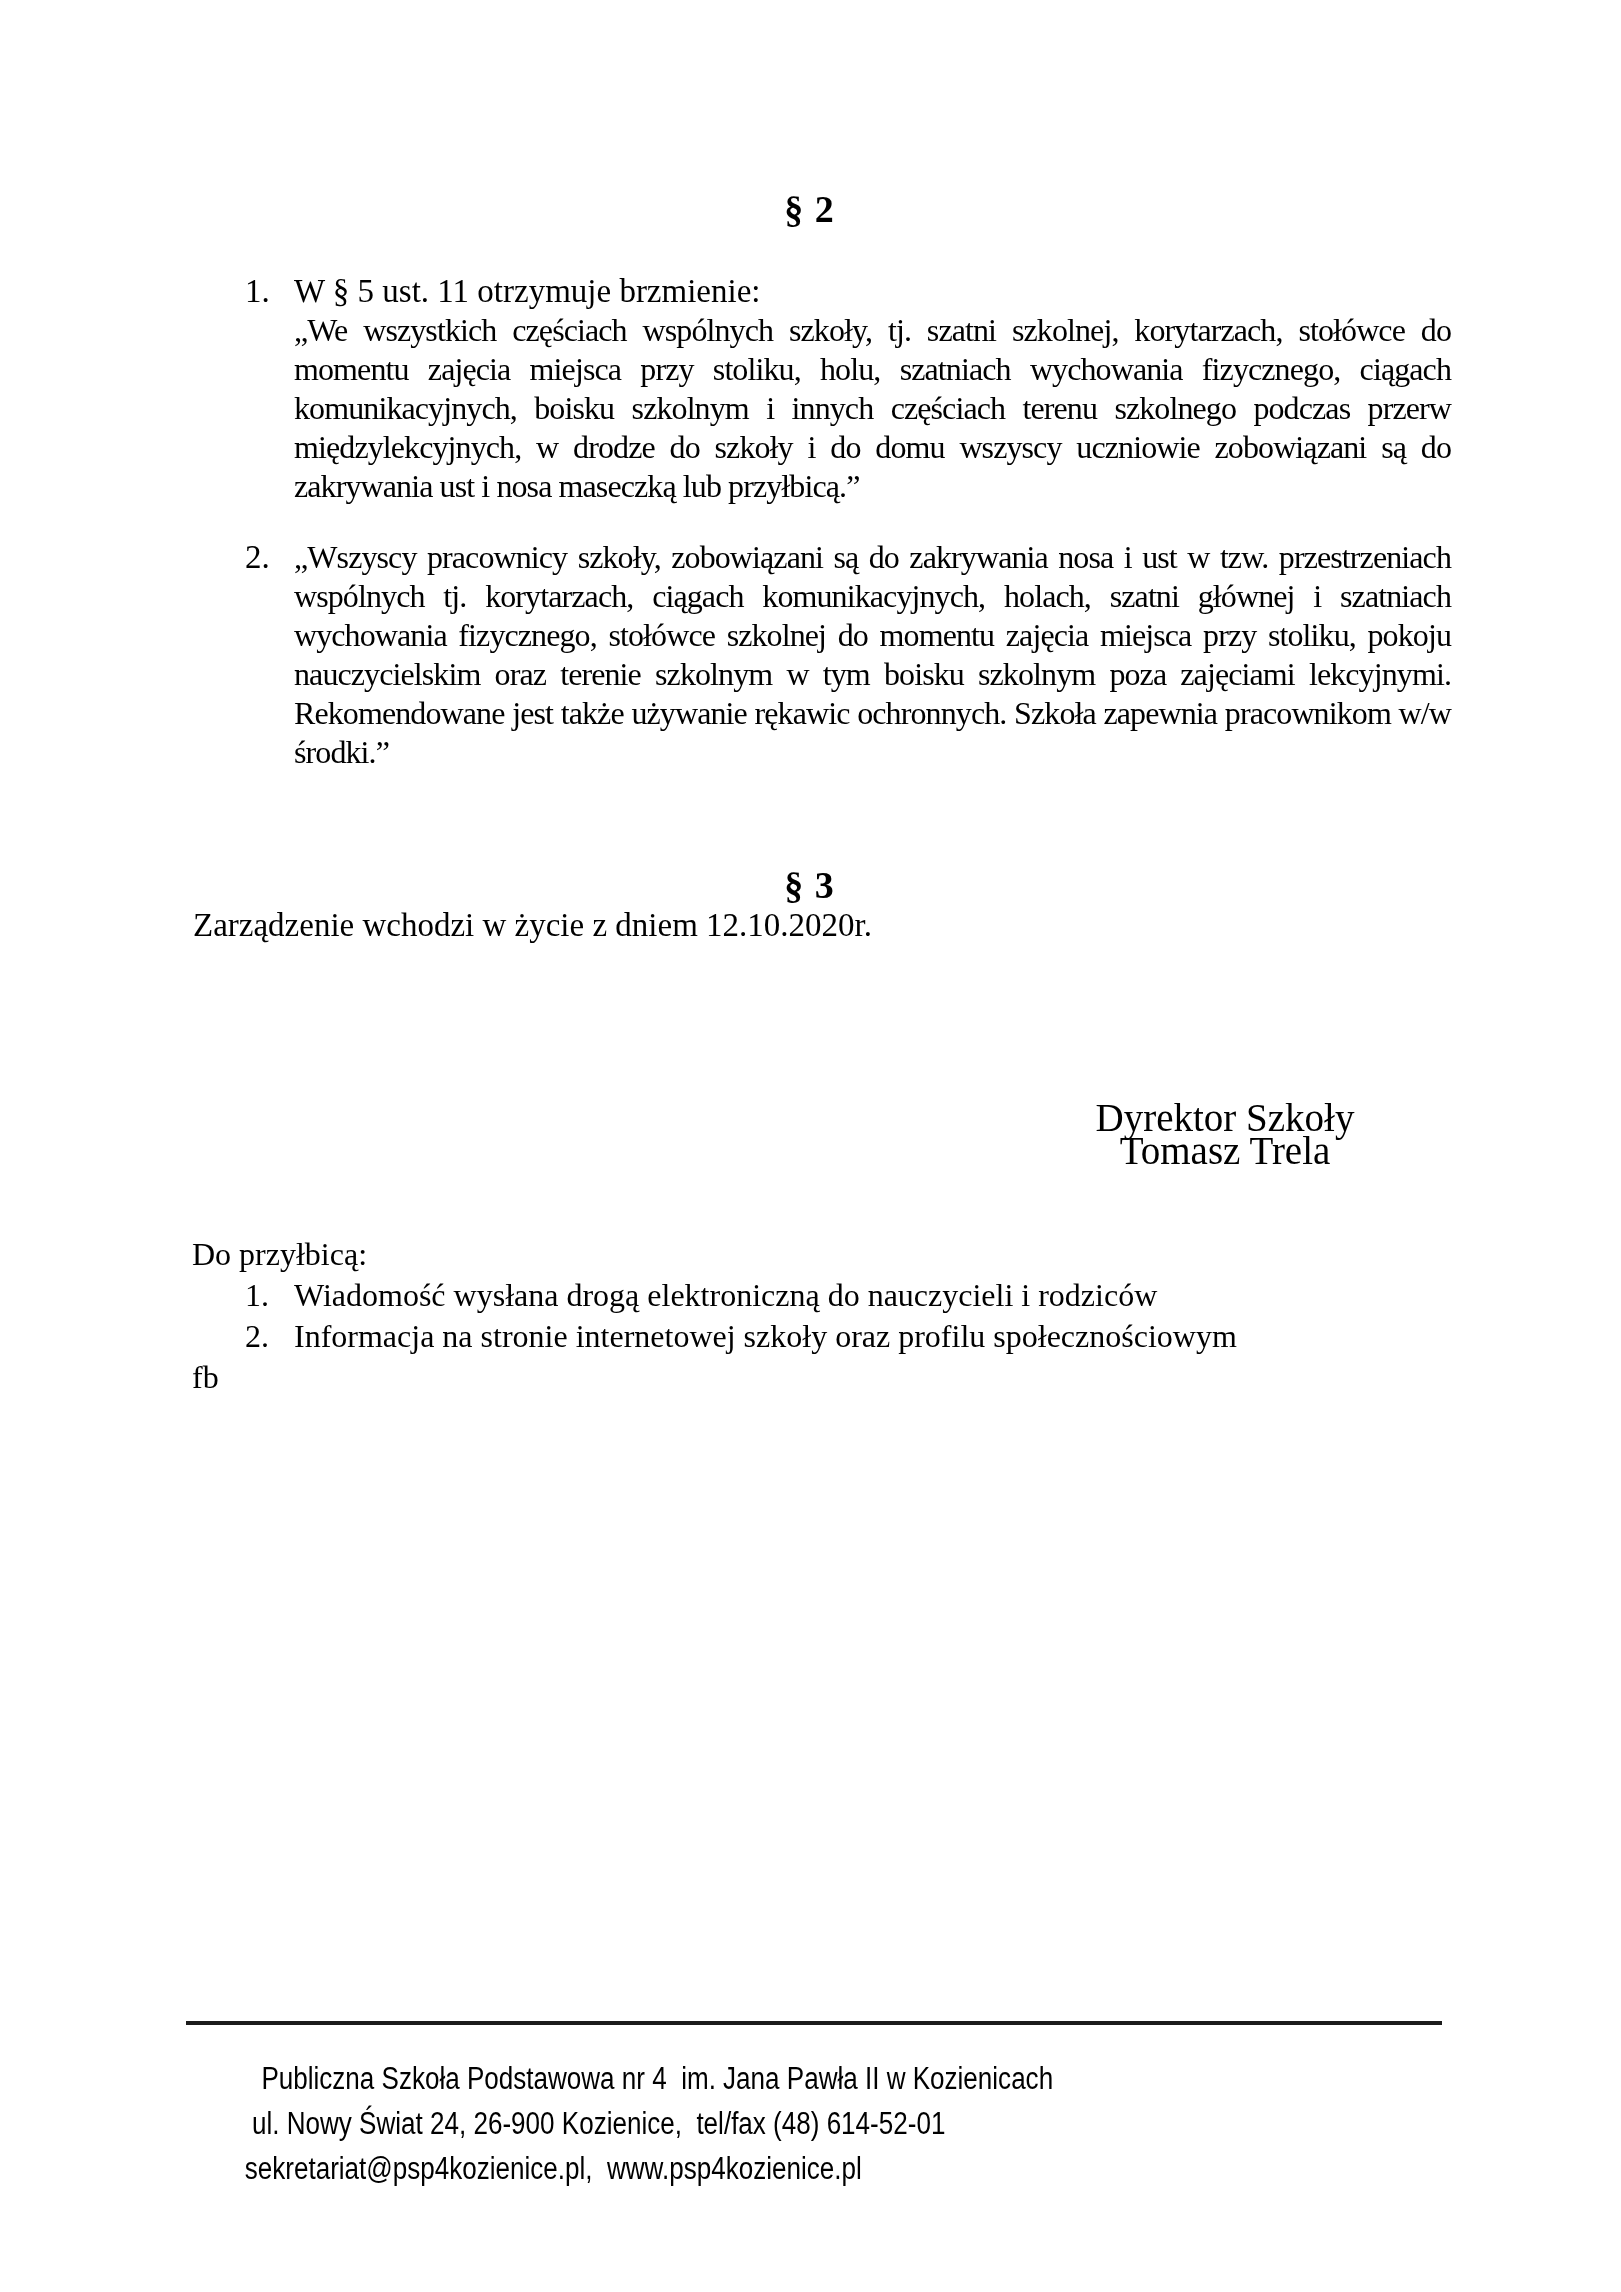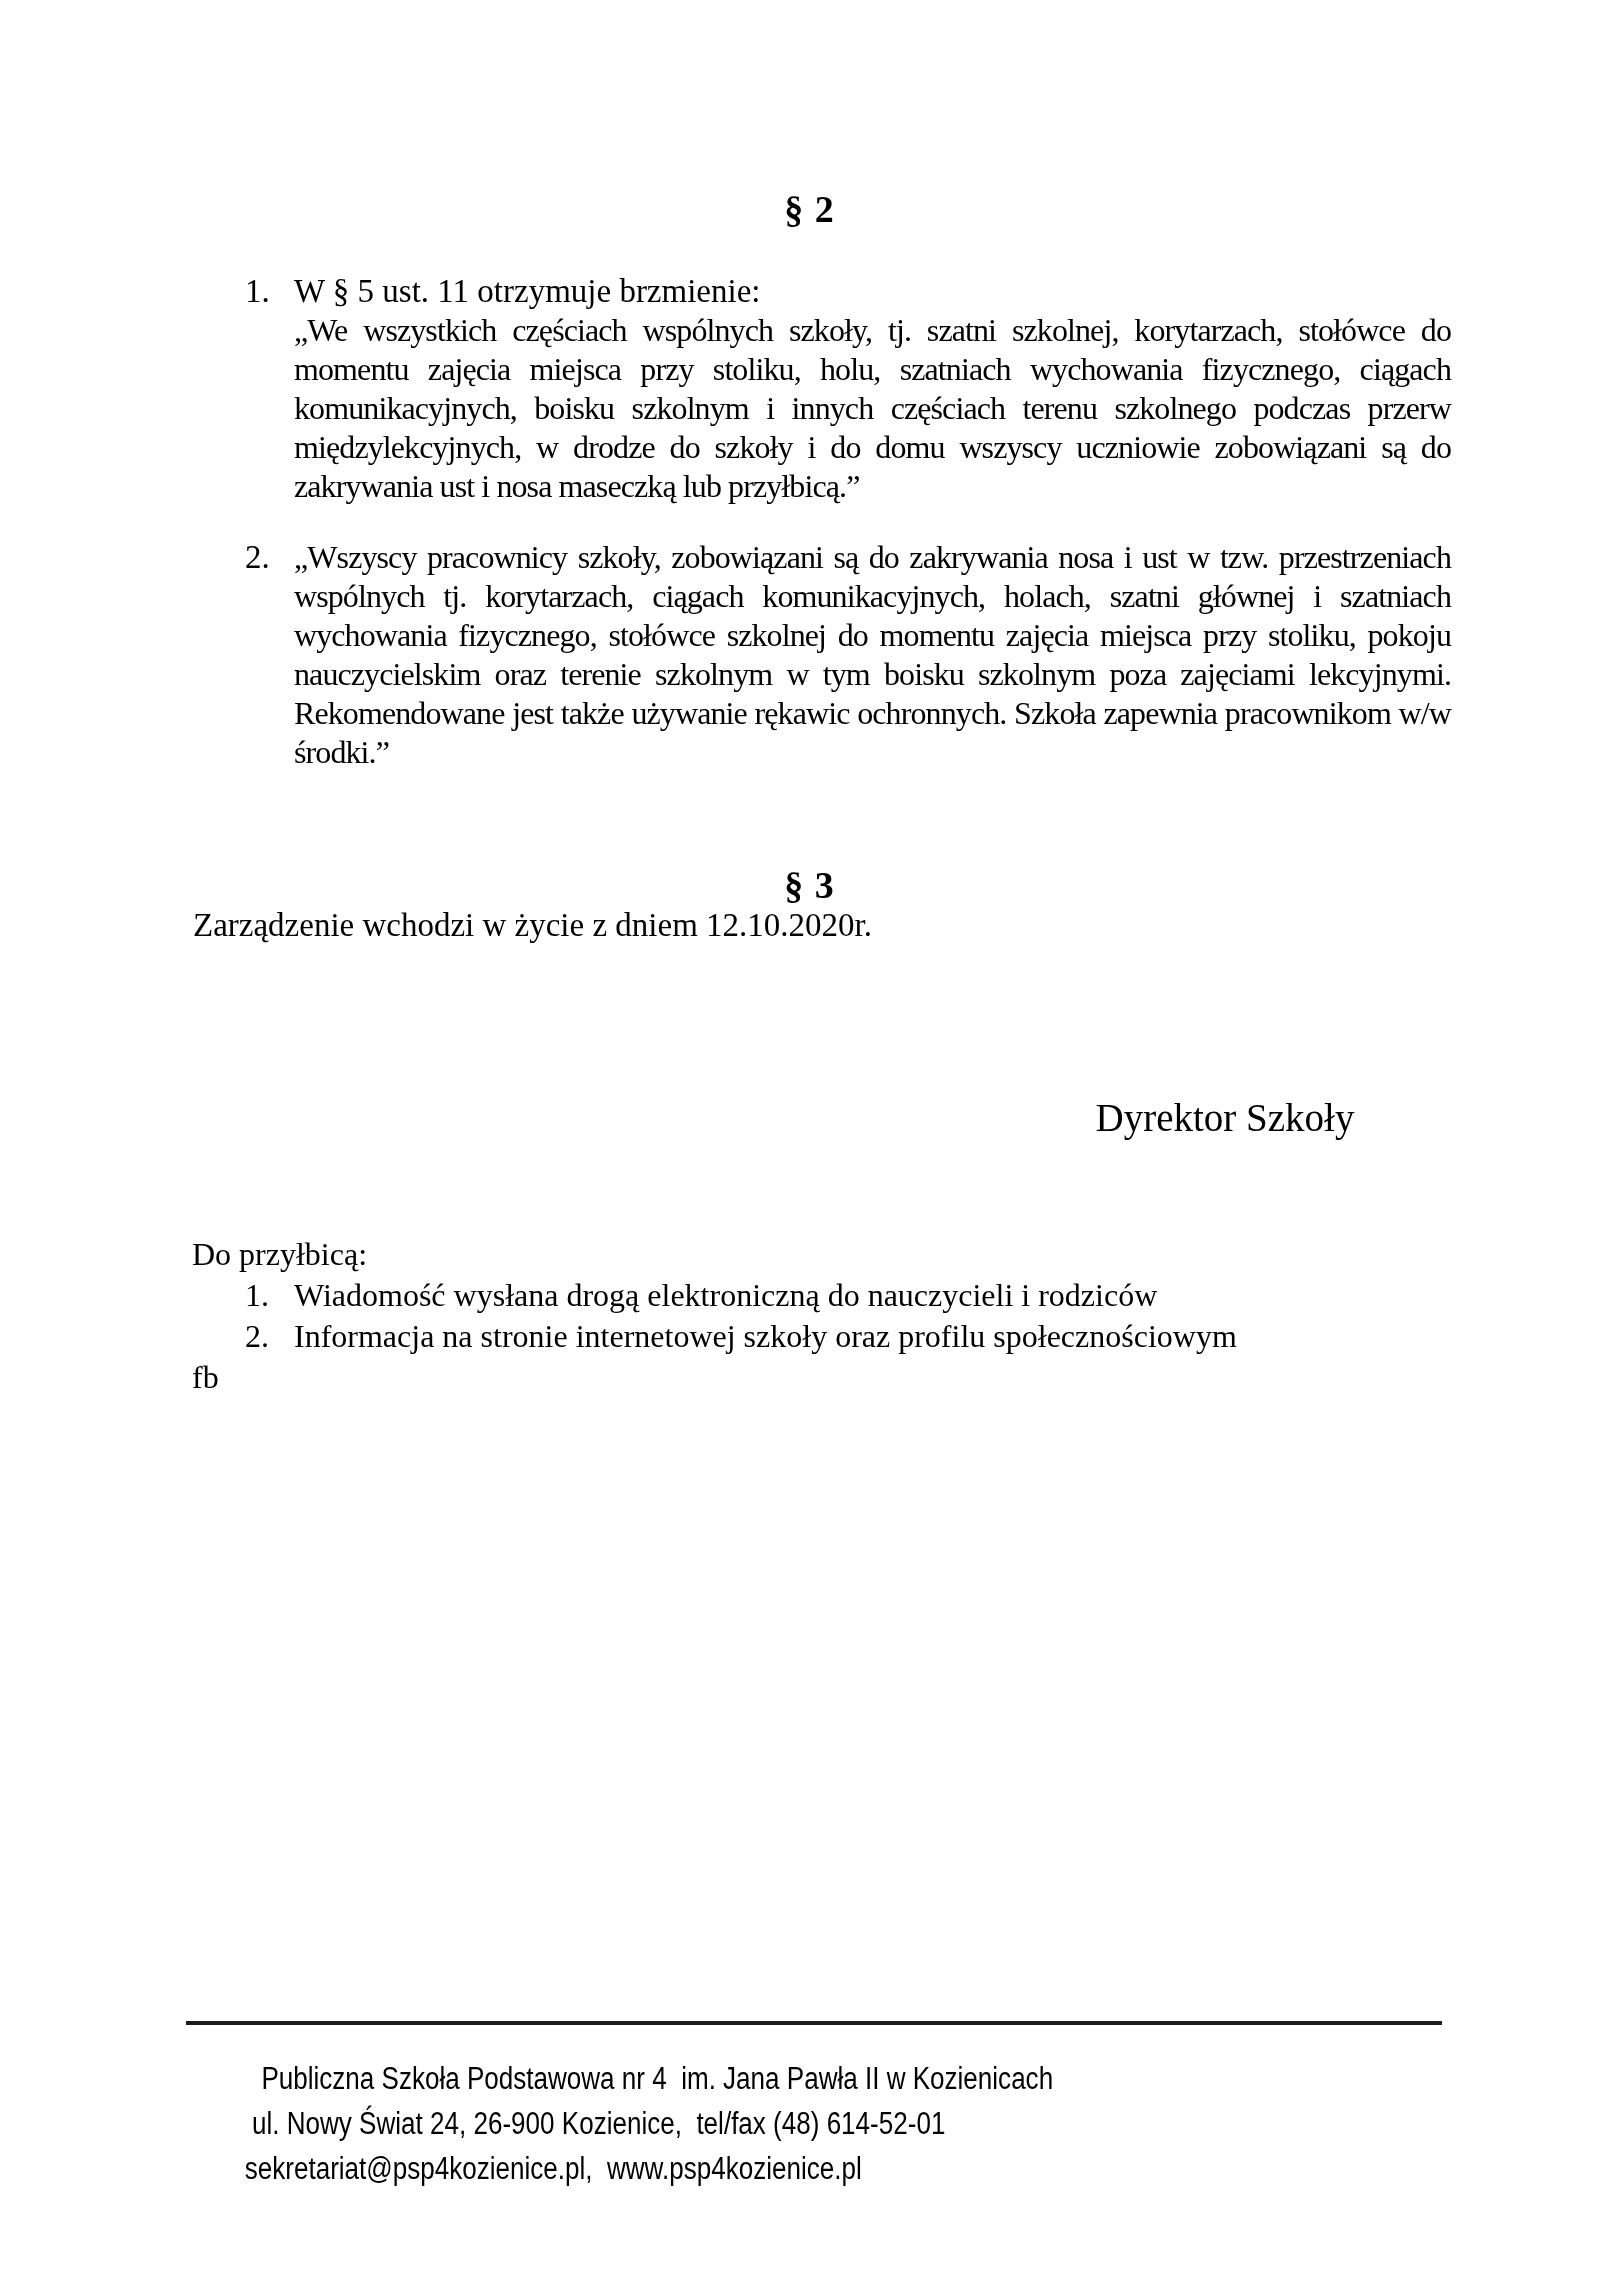--- a/index.html
+++ b/index.html
@@ -116,20 +116,21 @@
       <div class="item-quote">„Wszyscy pracownicy szkoły, zobowiązani są do zakrywania nosa i ust w tzw. przestrzeniach wspólnych tj. korytarzach, ciągach komunikacyjnych, holach, szatni głównej i szatniach wychowania fizycznego, stołówce szkolnej do momentu zajęcia miejsca przy stoliku, pokoju nauczycielskim oraz terenie szkolnym w tym boisku szkolnym poza zajęciami lekcyjnymi. Rekomendowane jest także używanie rękawic ochronnych. Szkoła zapewnia pracownikom w/w środki.”</div>
     </div>
   </div>
 
   <div class="abs section-heading" style="top:866px;">§ 3</div>
 
   <div class="abs plain-line" style="top:890px;margin-top:16px;">Zarządzenie wchodzi w życie z dniem 12.10.2020r.</div>
 
   <div class="abs signature" style="top:1096px;">Dyrektor Szkoły</div>
 
+  <div class="abs signature" style="top:1129px;">Tomasz Trela</div>
 
   <div class="abs distribution" style="top:1234px;">
     <div>Do przyłbicą:</div>
     <div class="dist-row">
       <span class="dist-num">1.</span><span>Wiadomość wysłana drogą elektroniczną do nauczycieli i rodziców</span>
     </div>
     <div class="dist-row">
       <span class="dist-num">2.</span><span>Informacja na stronie internetowej szkoły oraz profilu społecznościowym fb</span>
     </div>
   </div>

